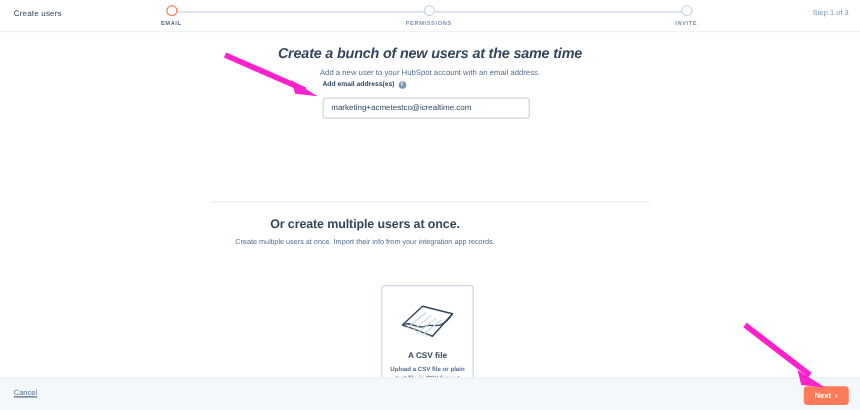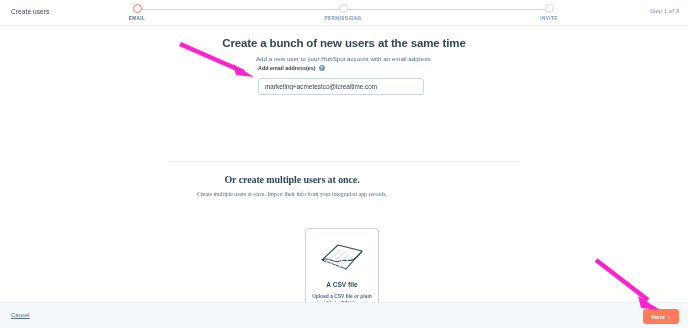--- a/index.html
+++ b/index.html
@@ -102,20 +102,21 @@
     position: absolute;
     top: 11px; left: 0; width: 688px;
     text-align: center;
   }
 
   .h1 {
     font-size: 11.5px;
     font-weight: bold;
     color: #33475b;
     letter-spacing: -.15px;
+    font-style: italic;
   }
 
   .sub {
     margin-top: 6px;
     font-size: 6.2px;
     color: #516f90;
   }
 
   .form-block {
     position: absolute;
@@ -164,21 +165,20 @@
     left: 168px; top: 135px;
     width: 352px;
     height: 1px;
     background: #eaf0f6;
   }
 
   .section-b {
     position: absolute;
     top: 148px; left: 0; width: 584px;
     text-align: center;
-    font-family: Liberation Serif, serif;
   }
 
   .h2 {
     font-size: 10px;
     font-weight: bold;
     color: #33475b;
     letter-spacing: -.1px;
   }
 
   .sub2 {

